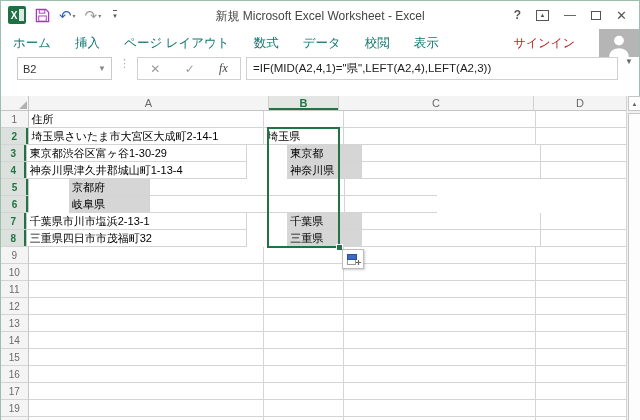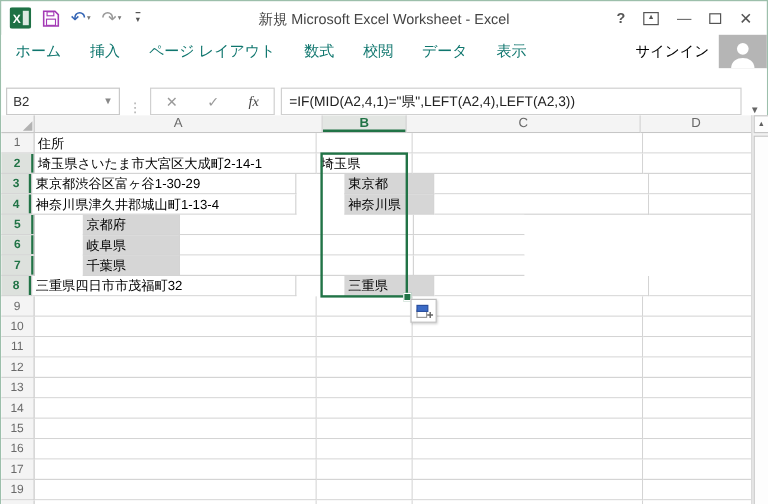--- a/index.html
+++ b/index.html
@@ -22,26 +22,26 @@
   .wc { color:#555; font-size:12px; line-height:1; }
   .wc-max { width:10px; height:9px; border:1px solid #555; }
   .wc-ribbon { width:13px; height:11px; border:1px solid #555; font-size:6px; color:#555;
     display:flex; align-items:center; justify-content:center; }
 
   
   .tabrow { position:absolute; top:28px; left:0; right:0; height:28px; display:flex; align-items:stretch; background:#fff; }
   .file-tab { background:#217346; color:#fff; font-size:12.5px; padding:0 15px;
     display:flex; align-items:center; }
   .tab { color:#0f766e; font-size:12.5px; padding:0 12px; display:flex; align-items:center; }
-  .signin { margin-left:auto; color:#000000; font-size:12px; display:flex; align-items:center; padding-right:8px; }
+  .signin { margin-left:auto; color:#b91c1c; font-size:12px; display:flex; align-items:center; padding-right:24px; }
   .avatar { width:40px; height:28px; background:#b5b5b5; display:flex; align-items:flex-end; justify-content:center; }
 
   
-  .formula-area { position:absolute; top:56px; left:0; right:0; height:39px; background:#fff;
-    display:flex; align-items:flex-end; padding:0 4px; gap:5px; }
+  .formula-area { position:absolute; top:56px; left:12px; right:0; height:39px; background:#fff;
+    display:flex; align-items:flex-start; padding:0 4px; gap:5px; }
   .name-box { width:95px; height:23px; border:1px solid #c9c9c9; background:#fff;
     display:flex; align-items:center; font-size:11px; color:#333; padding:0 5px; }
   .name-box .nb-drop { margin-left:auto; font-size:8px; color:#888; }
   .dots { color:#aaa; font-size:11px; padding:0 2px; }
   .fx-box { width:104px; height:23px; border:1px solid #d0d0d0; background:#fff;
     display:flex; align-items:center; justify-content:space-around; }
   .fx-cancel,.fx-enter { color:#9a9a9a; font-size:12px; }
   .fx-label { color:#444; font-size:12px; font-style:italic; font-family:"Liberation Serif","DejaVu Serif",serif; }
   .formula-input { flex:1; height:23px; border:1px solid #d0d0d0; background:#fff;
     font-size:11.5px; color:#222; display:flex; align-items:center; padding:0 6px; white-space:nowrap; overflow:hidden; }
@@ -120,22 +120,22 @@
       <span class="wc-max"></span>
       <span class="wc" style="font-size:13px;">✕</span>
     </div>
   </div>
 
   <div class="tabrow">
     <div class="tab">ホーム</div>
     <div class="tab">挿入</div>
     <div class="tab">ページ レイアウト</div>
     <div class="tab">数式</div>
+    <div class="tab">データ</div>
     <div class="tab">校閲</div>
-    <div class="tab">データ</div>
     <div class="tab">表示</div>
     <div class="signin">サインイン</div>
     <div class="avatar">
       <svg width="26" height="24" viewBox="0 0 24 22">
           <circle cx="12" cy="7" r="4.5" fill="#fff"></circle>
           <path d="M3 22c0-5.5 4.5-8 9-8s9 2.5 9 8z" fill="#fff"></path>
         </svg>
     </div>
   </div>
 
@@ -200,20 +200,21 @@
           <div class="cell col-d"></div>
         </div>
         <div class="grid-row">
           <div class="row-head rh-sel">6</div>
           <div class="cell col-b cell-sel">岐阜県</div>
           <div class="cell col-c"></div>
           <div class="cell col-d"></div>
         </div>
         <div class="grid-row">
           <div class="row-head rh-sel">7</div>
+          <div class="cell col-a">千葉県市川市塩浜2-13-1</div>
           <div class="cell col-b cell-sel">千葉県</div>
           <div class="cell col-c"></div>
           <div class="cell col-d"></div>
         </div>
         <div class="grid-row">
           <div class="row-head rh-sel">8</div>
           <div class="cell col-a">三重県四日市市茂福町32</div>
           <div class="cell col-b cell-sel">三重県</div>
           <div class="cell col-c"></div>
           <div class="cell col-d"></div>

